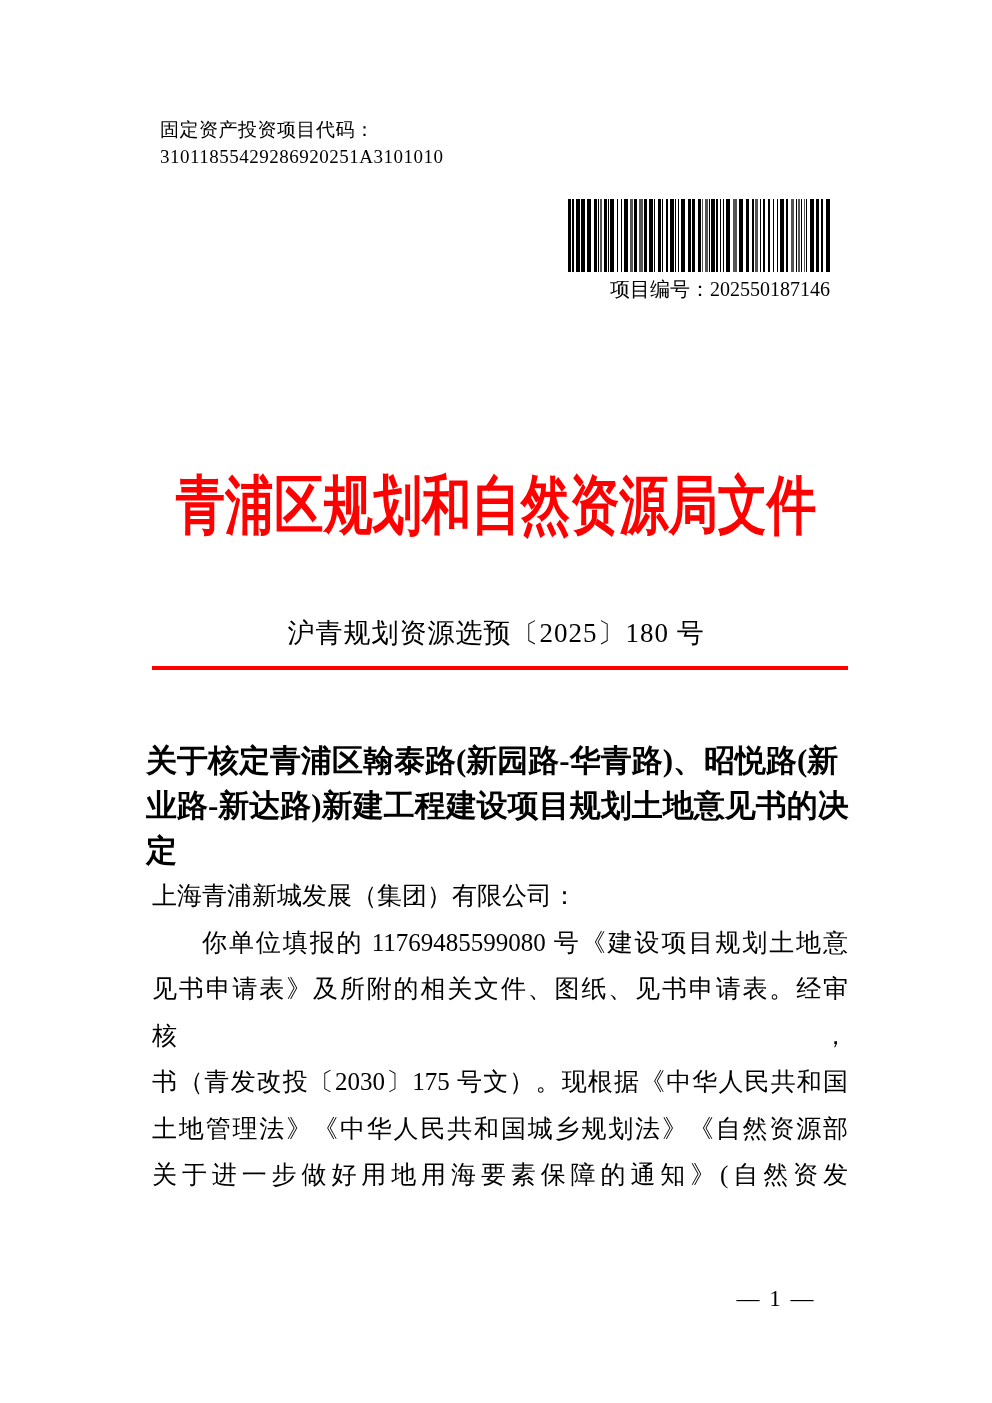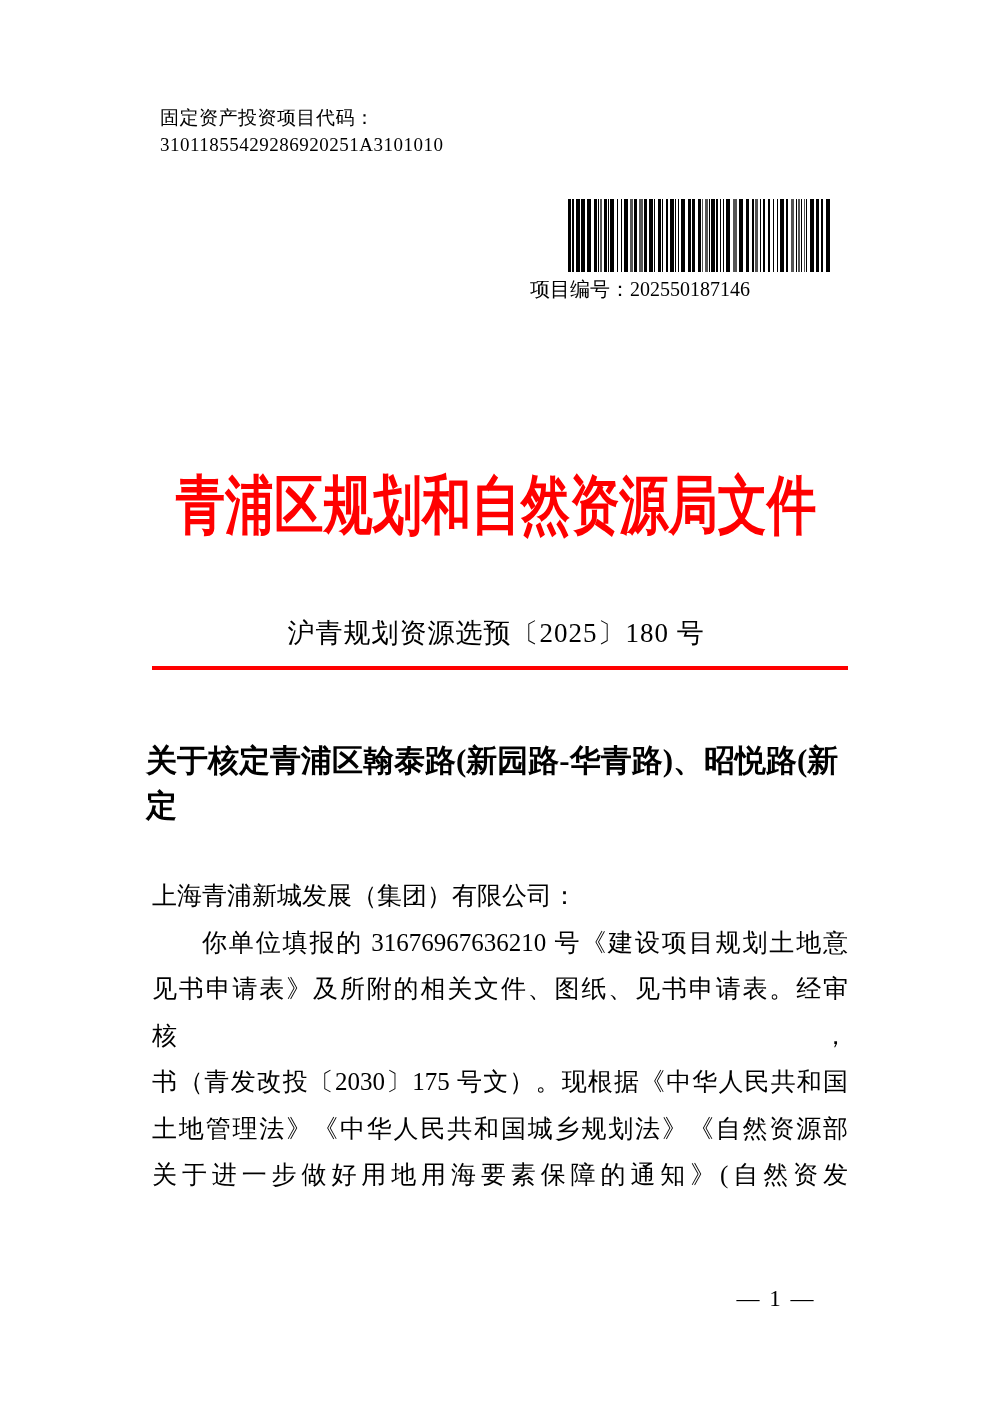--- a/index.html
+++ b/index.html
@@ -12,41 +12,41 @@
     background: #ffffff;
     color: #000;
     font-family: "Liberation Serif", "DejaVu Serif", serif;
     overflow: hidden;
   }
 
   
   .project-code {
     position: absolute;
     left: 160px;
-    top: 104px;
+    top: 116px;
     font-size: 19px;
     line-height: 27px;
     letter-spacing: 0.5px;
   }
 
   
   .barcode {
     position: absolute;
     left: 568px;
     top: 199px;
     width: 262px;
     height: 73px;
   }
   .barcode svg { display: block; width: 100%; height: 100%; }
   .barcode-caption {
     position: absolute;
     left: 530px;
     top: 276px;
     width: 300px;
-    text-align: left;
+    text-align: right;
     font-size: 20px;
     line-height: 26px;
   }
 
   
   .red-title {
     position: absolute;
     top: 467px;
     left: 0;
     width: 992px;
@@ -205,26 +205,27 @@
   </div>
 
   <div class="red-title">青浦区规划和自然资源局文件</div>
 
   <div class="doc-number">沪青规划资源选预〔2025〕180 号</div>
 
   <div class="red-rule"></div>
 
   <div class="heading">
     <div class="heading-line">关于核定青浦区翰泰路(新园路-华青路)、昭悦路(新</div>
+    <div class="heading-line">业路-新达路)新建工程建设项目规划土地意见书的决</div>
     <div class="heading-line">定</div>
   </div>
 
   <div class="body-text">
     <div class="body-line salutation">上海青浦新城发展（集团）有限公司：</div>
-    <div class="body-line indent">你单位填报的 31676967636210 号《建设项目规划土地意</div>
+    <div class="body-line indent">你单位填报的 11769485599080 号《建设项目规划土地意</div>
     <div class="body-line">见书申请表》及所附的相关文件、图纸、见书申请表。经审核，</div>
     <div class="body-line">书（青发改投〔2030〕175 号文）。现根据《中华人民共和国</div>
     <div class="body-line">土地管理法》《中华人民共和国城乡规划法》《自然资源部</div>
     <div class="body-line">关于进一步做好用地用海要素保障的通知》(自然资发</div>
   </div>
 
   <div class="page-number">— 1 —</div>
 
 </div>
 

